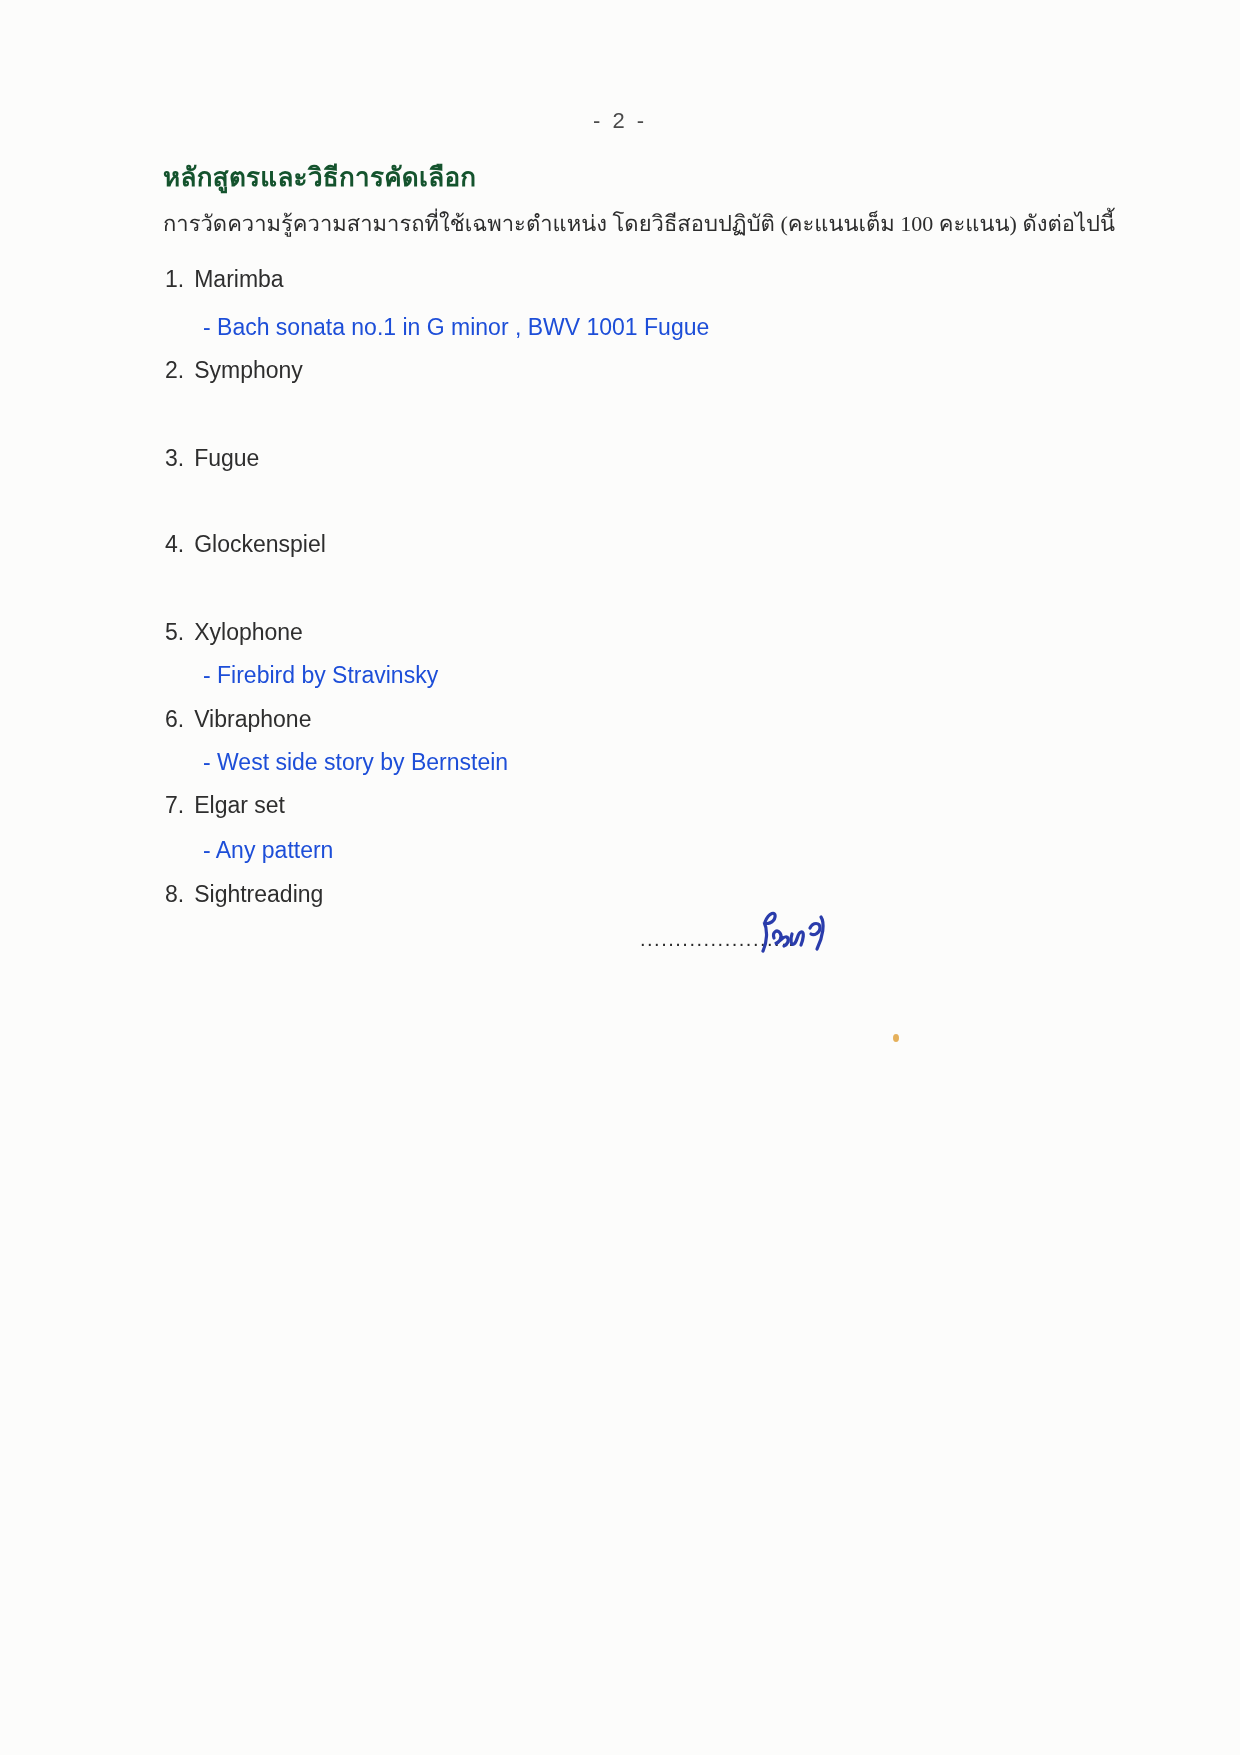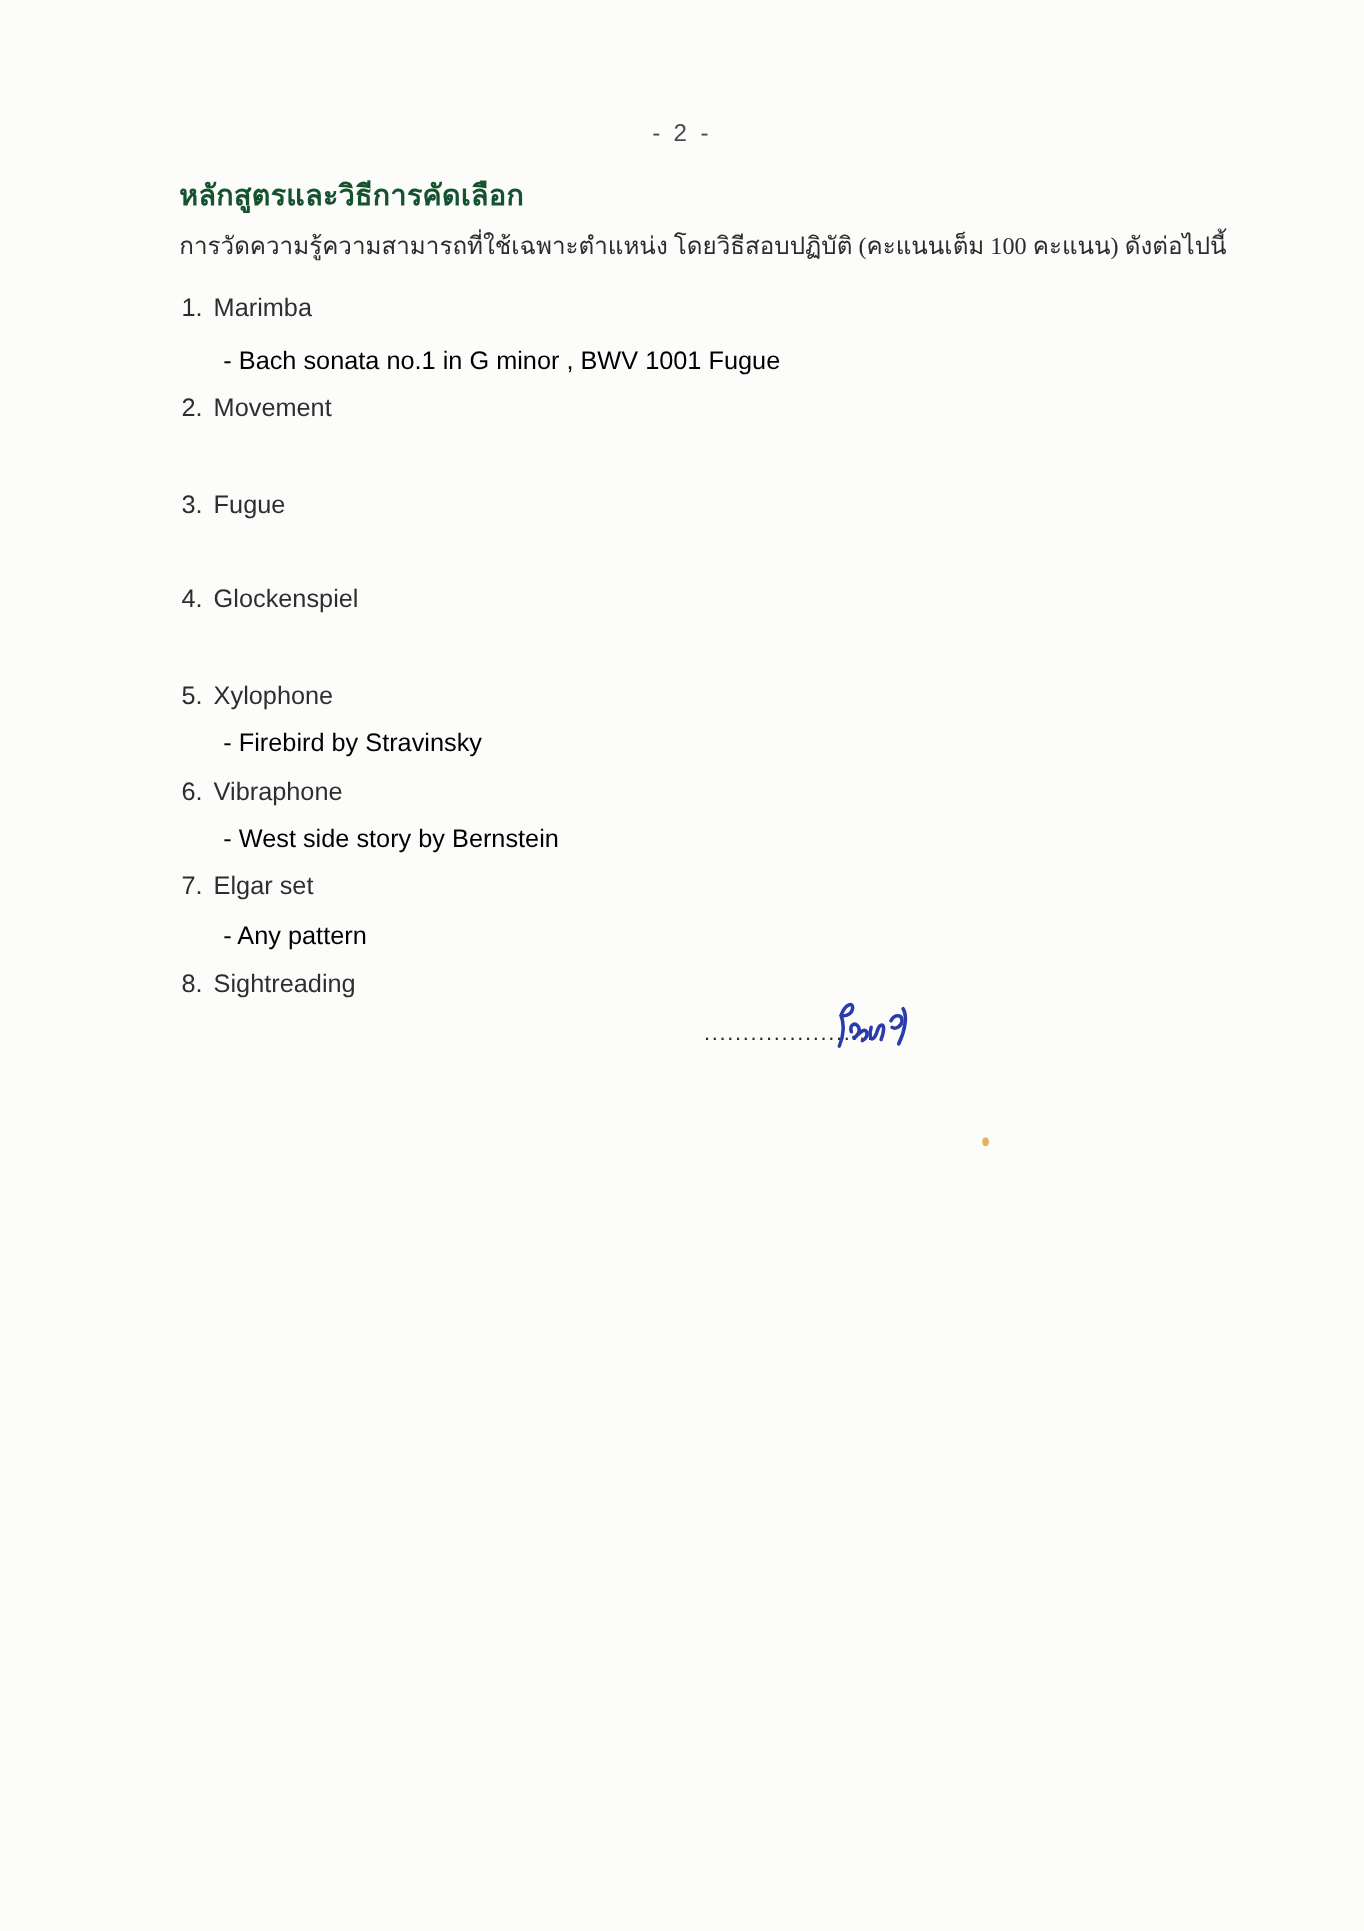--- a/index.html
+++ b/index.html
@@ -45,21 +45,21 @@
     white-space: nowrap;
     font-family: Liberation Serif, serif;
   }
   .line {
     position: absolute;
     font-size: 23px;
     color: #2e2e2e;
     white-space: nowrap;
   }
   .instrument-line { left: 165px; }
-  .piece-line { left: 203px; color: #000000; text-align: right; }
+  .piece-line { left: 203px; color: #1d4ed8; text-align: right; }
   .num { display: inline-block; margin-right: 10px; }
   .sig-row {
     position: absolute;
     left: 640px;
     top: 920px;
     height: 50px;
   }
   .sig-dots {
     font-size: 20px;
     color: #2a2a2a;
@@ -94,21 +94,21 @@
   <div class="heading">หลักสูตรและวิธีการคัดเลือก</div>
 
   <div class="intro">การวัดความรู้ความสามารถที่ใช้เฉพาะตำแหน่ง โดยวิธีสอบปฏิบัติ (คะแนนเต็ม 100 คะแนน) ดังต่อไปนี้</div>
 
   <div class="line instrument-line" style="top:266px">
     <span class="num">1.</span><span>Marimba</span>
   </div>
   <div class="line piece-line" style="top:314px">- Bach sonata no.1 in G minor , BWV 1001 Fugue</div>
 
   <div class="line instrument-line" style="top:357px">
-    <span class="num">2.</span><span>Movement</span>
+    <span class="num">2.</span><span>Symphony</span>
   </div>
 
   <div class="line instrument-line" style="top:445px">
     <span class="num">3.</span><span>Fugue</span>
   </div>
 
   <div class="line instrument-line" style="top:531px">
     <span class="num">4.</span><span>Glockenspiel</span>
   </div>
 

